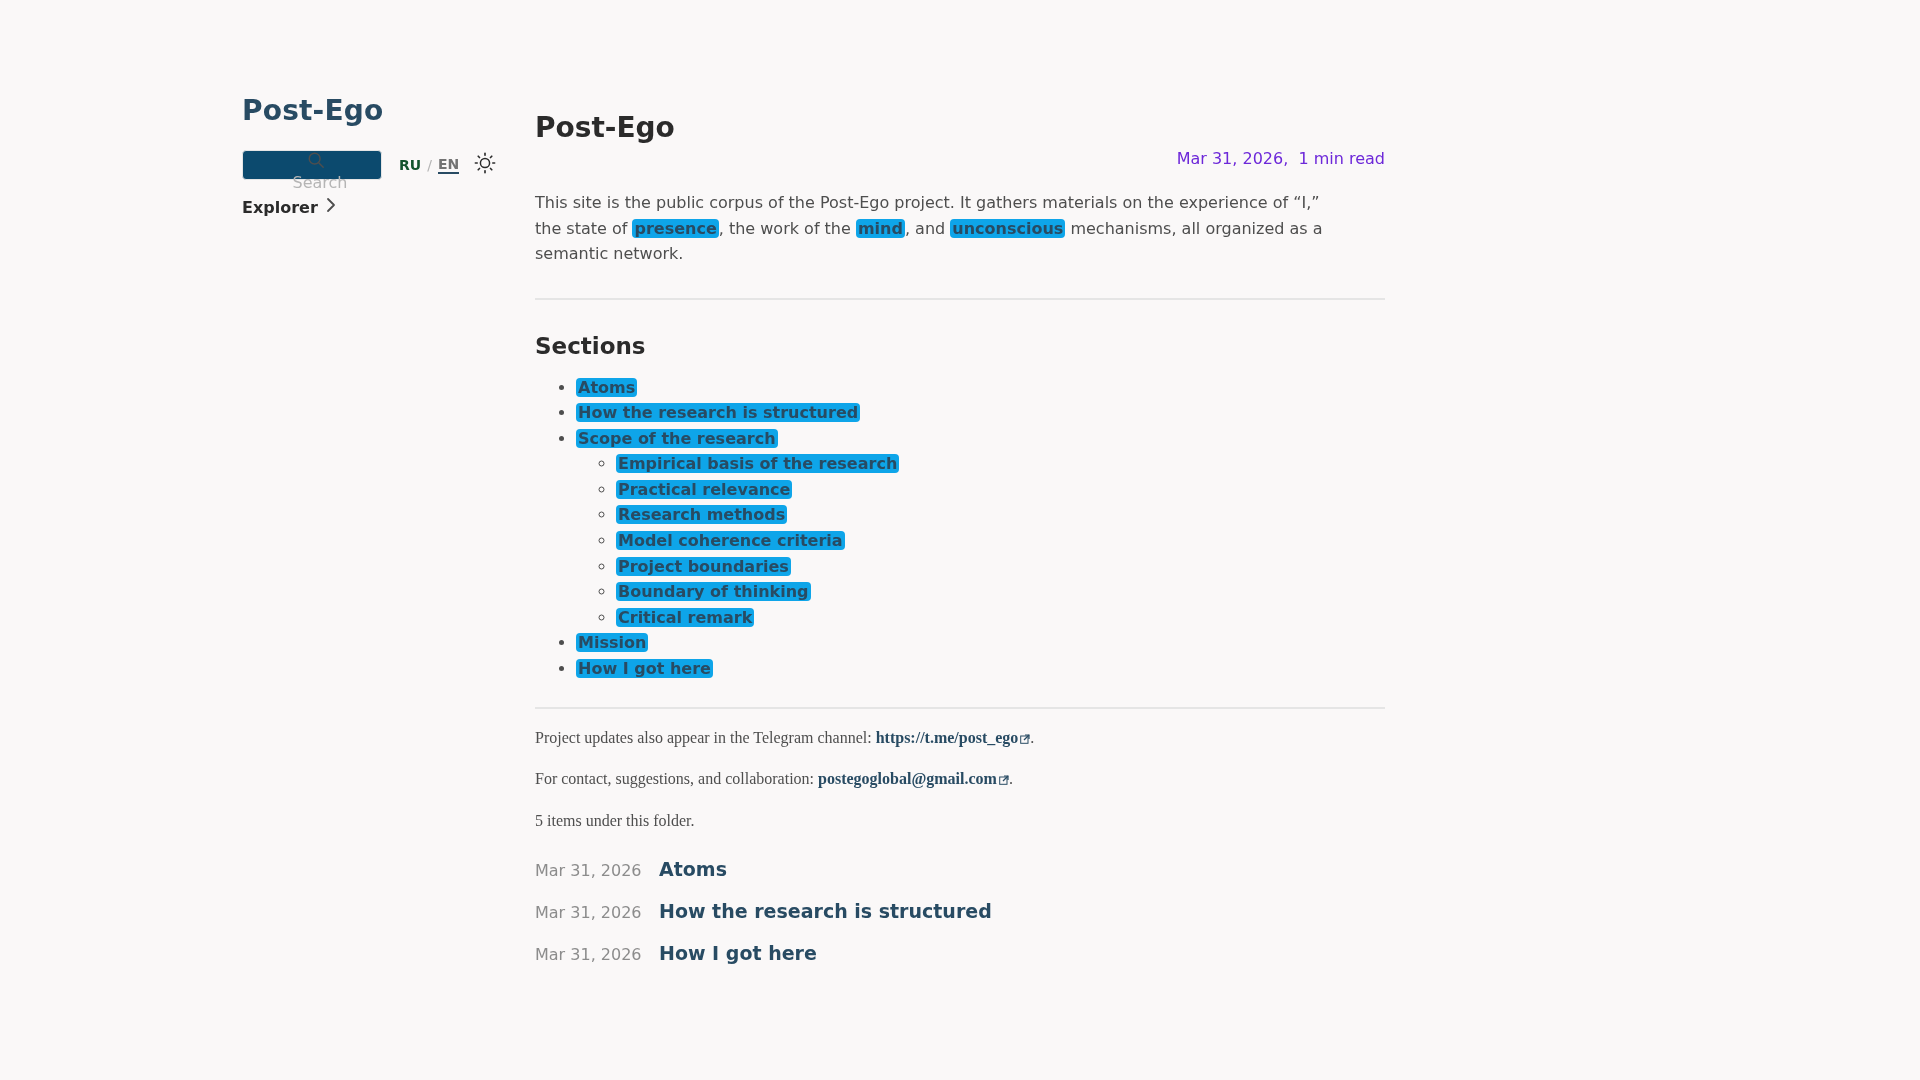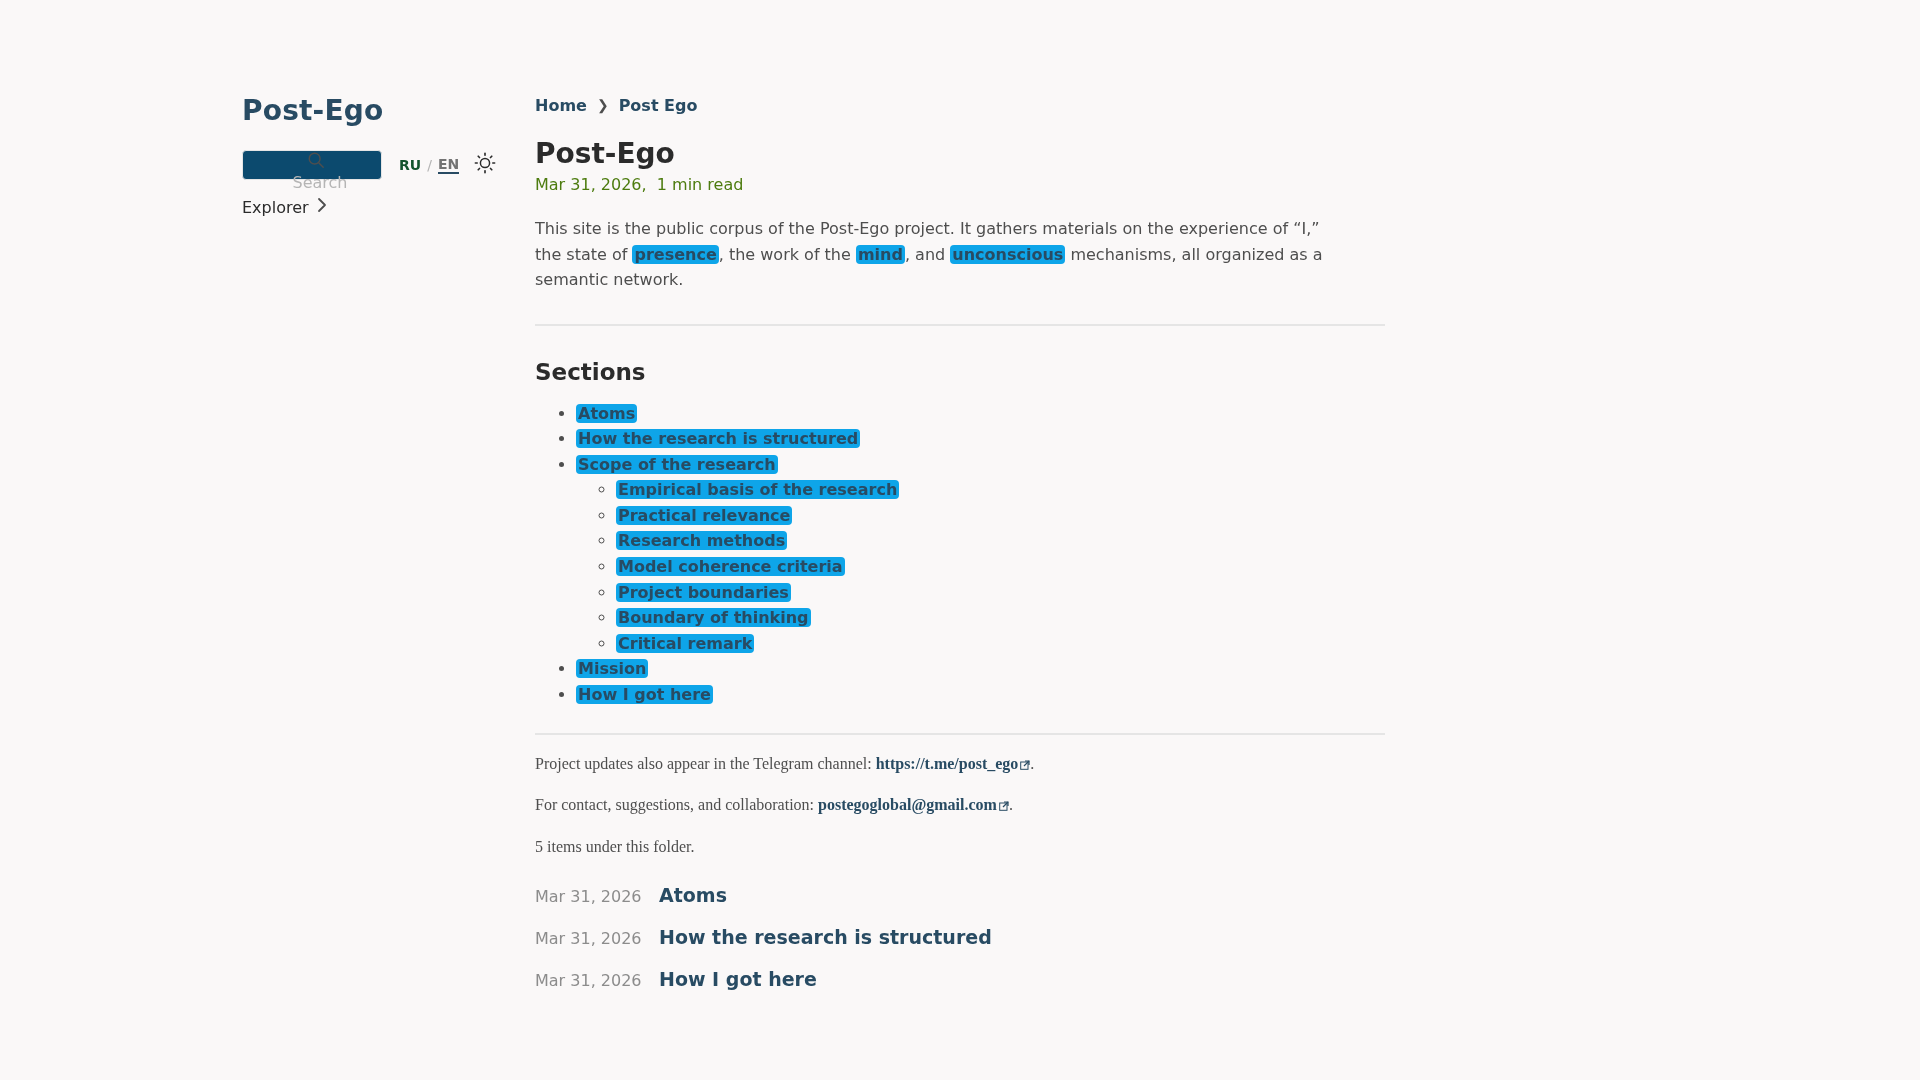--- a/index.html
+++ b/index.html
@@ -24,31 +24,31 @@
     padding-left: 8px; cursor: text; flex-direction: column;
   }
   .search-box svg { width: 18px; height: 18px; }
   .search-placeholder { font-size: 16px; color: #b5b5b5; margin-left: 8px; }
   .lang { margin-left: 17px; font-size: 14px; font-weight: bold; display: flex; align-items: center; }
   .lang .ru { color: #14532d; cursor: pointer; }
   .lang .sep { color: #b5b5b5; margin: 0 6px; font-weight: normal; }
   .lang .en { color: #737373; border-bottom: 2px solid #284b63; line-height: 16px; cursor: pointer; }
   .theme-toggle { margin-left: 15px; width: 22px; height: 22px; cursor: pointer; display: flex; align-items: center; }
   .explorer {
-    margin-top: 16px; display: flex; align-items: center; font-size: 16px; font-weight: normal;
+    margin-top: 16px; display: flex; align-items: center; font-size: 16px; font-weight: bold;
     color: #2b2b2b; cursor: pointer;
   }
   .explorer svg { margin-left: 8px; }
 
   .main { position: absolute; left: 535px; top: 92px; width: 850px; }
   .breadcrumb { display: flex; align-items: center; font-size: 16px; font-weight: bold; color: #284b63; height: 26px; }
   .breadcrumb a { color: #284b63; text-decoration: none; cursor: pointer; }
   .breadcrumb .chev { margin: 0 10px; color: #4e4e4e; font-size: 14px; }
   .page-title { font-size: 28px; font-weight: bold; color: #2b2b2b; margin: 18px 0 0 0; line-height: 36px; }
-  .meta { font-size: 16px; color: #4d7c0f; margin-top: 2px; line-height: 22px; }
+  .meta { font-size: 16px; color: #6d28d9; margin-top: 2px; line-height: 22px; text-align: right; }
   .intro { font-size: 16px; line-height: 25.5px; color: #4e4e4e; margin: 20px 0 0 0; width: 800px; }
   .hl {
     font-weight: bold; color: #284b63; background: #0ea5e9; border-radius: 4px; padding: 0 2px;
     text-decoration: none; cursor: pointer;
   }
   hr.div { border: none; border-top: 2px solid #e5e5e5; margin: 31px 0 0 0; width: 850px; }
   .sec-title { font-size: 23px; font-weight: bold; color: #2b2b2b; margin: 31px 0 0 0; line-height: 30px; }
   ul.sections { margin: 14px 0 0 0; padding-left: 41px; font-size: 16px; line-height: 25.6px; }
   ul.sections li { color: #4e4e4e; }
   ul.sub { list-style: circle; padding-left: 40px; margin: 0; }
@@ -105,25 +105,20 @@
     <span>Explorer</span>
     <span>
       <svg viewBox="0 0 10 16" width="10" height="16">
           <polyline points="2,2 8,8 2,14" fill="none" stroke="#4e4e4e" stroke-width="1.8" stroke-linecap="round" stroke-linejoin="round"></polyline>
         </svg>
     </span>
   </div>
 </aside>
 
 <main class="main">
-  <nav class="breadcrumb">
-    <a>Home</a>
-    <span class="chev">❯</span>
-    <a>Post Ego</a>
-  </nav>
 
   <h1 class="page-title">Post-Ego</h1>
   <div class="meta" style="white-space:pre">Mar 31, 2026,  1 min read</div>
 
   <p class="intro"><span>This site is the public corpus of the Post-Ego project. It gathers materials on the experience of “I,” the state of </span><a class="hl">presence</a><span>, the work of the </span><a class="hl">mind</a><span>, and </span><a class="hl">unconscious</a><span> mechanisms, all organized as a semantic network.</span></p>
 
   <hr class="div">
 
   <h2 class="sec-title">Sections</h2>
   <ul class="sections">

